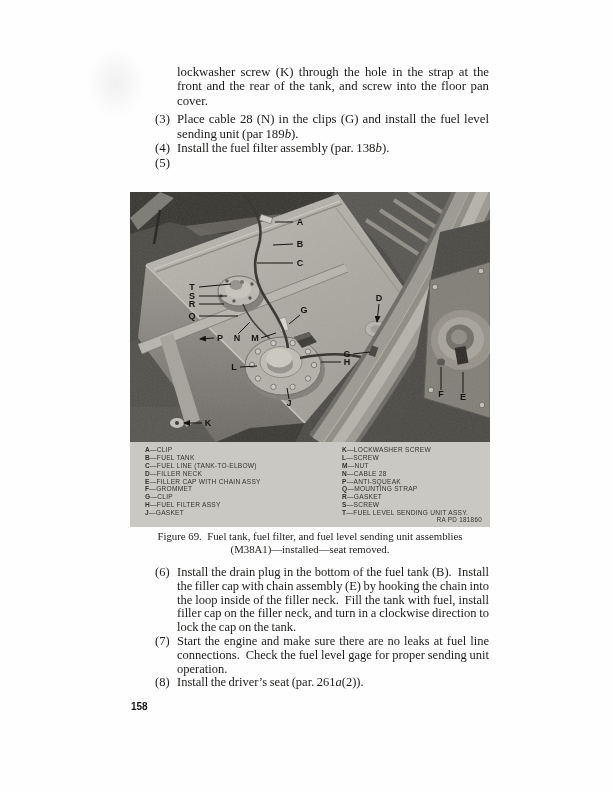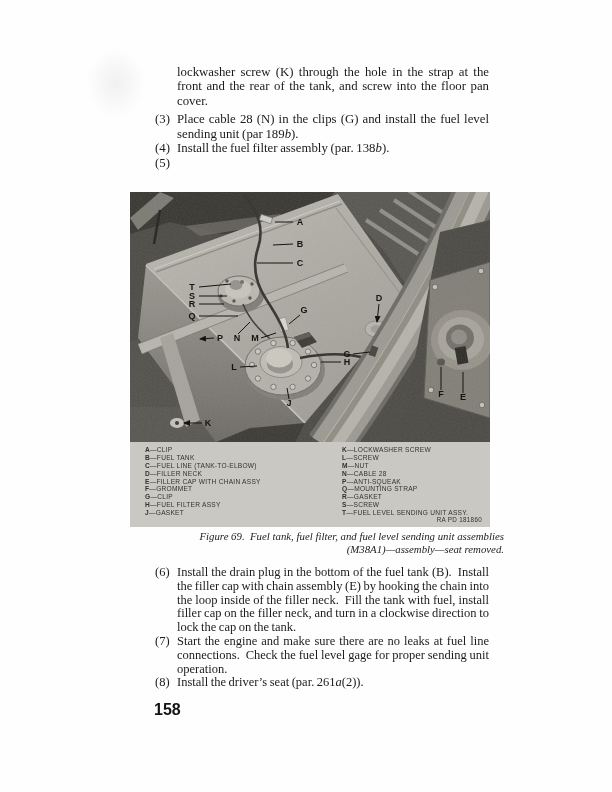--- a/index.html
+++ b/index.html
@@ -19,24 +19,24 @@
   #figure{position:absolute;left:130px;top:192px;width:360px;}
   #photo{display:block;width:360px;height:250px;background:#4b4944;}
   #legend{position:relative;width:360px;height:85px;background:#c9c8c2;
     font-family:"Liberation Sans",sans-serif;font-size:6.6px;letter-spacing:.25px;color:#34322d;}
   .legend-col{position:absolute;top:4px;}
   #legend-left{left:15px;}
   #legend-right{left:212px;}
   .legend-row{height:7.9px;line-height:7.9px;white-space:nowrap;}
   .legend-row b{font-weight:bold;}
   #credit{position:absolute;right:8px;bottom:4px;font-size:6.3px;letter-spacing:.3px;}
-  #caption{position:absolute;left:116px;top:530px;width:388px;text-align:right;
-    font-style:italic;font-size:10.8px;line-height:12.8px;color:#23221f;}
+  #caption{position:absolute;left:116px;top:530px;width:388px;text-align:center;
+    font-size:10.8px;line-height:12.8px;color:#23221f;}
   #page-number{position:absolute;left:131px;top:701px;font-family:"Liberation Sans",sans-serif;
-    font-weight:bold;font-size:16px;color:#141312;margin-left:23px;}
+    font-weight:bold;font-size:10px;color:#141312;}
   #callouts text{font-family:"Liberation Sans",sans-serif;font-size:9px;font-weight:bold;fill:#16140f;}
   #callouts line{stroke:#16140f;stroke-width:1;}
 </style>
 </head>
 <body>
 
 <div class="page">
   <div class="smudge"></div>
 
   <p class="textblock" id="intro">lockwasher screw (K) through the hole in the strap at the front and the rear of the tank, and screw into the floor pan cover.</p>
@@ -246,21 +246,21 @@
           <div class="legend-row"><b>R</b>—GASKET</div>
           <div class="legend-row"><b>S</b>—SCREW</div>
           <div class="legend-row"><b>T</b>—FUEL LEVEL SENDING UNIT ASSY.</div>
         </div>
       <div id="credit">RA PD 181860</div>
     </div>
   </div>
 
   <div id="caption">
     <div>Figure 69.&nbsp; Fuel tank, fuel filter, and fuel level sending unit assemblies</div>
-    <div>(M38A1)—assembly—seat removed.</div>
+    <div>(M38A1)—installed—seat removed.</div>
   </div>
 
   <div id="steps-bottom">
       <div class="step"><span class="step-num">(6)</span><span class="step-text">Install the drain plug in the bottom of the fuel tank (B).&nbsp; Install the filler cap with chain assembly (E) by hooking the chain into the loop inside of the filler neck.&nbsp; Fill the tank with fuel, install filler cap on the filler neck, and turn in a clockwise direction to lock the cap on the tank.</span></div>
       <div class="step"><span class="step-num">(7)</span><span class="step-text">Start the engine and make sure there are no leaks at fuel line connections.&nbsp; Check the fuel level gage for proper sending unit operation.</span></div>
       <div class="step"><span class="step-num">(8)</span><span class="step-text">Install the driver’s seat (par. 261<i>a</i>(2)).</span></div>
     </div>
 
   <div id="page-number">158</div>
 </div>

